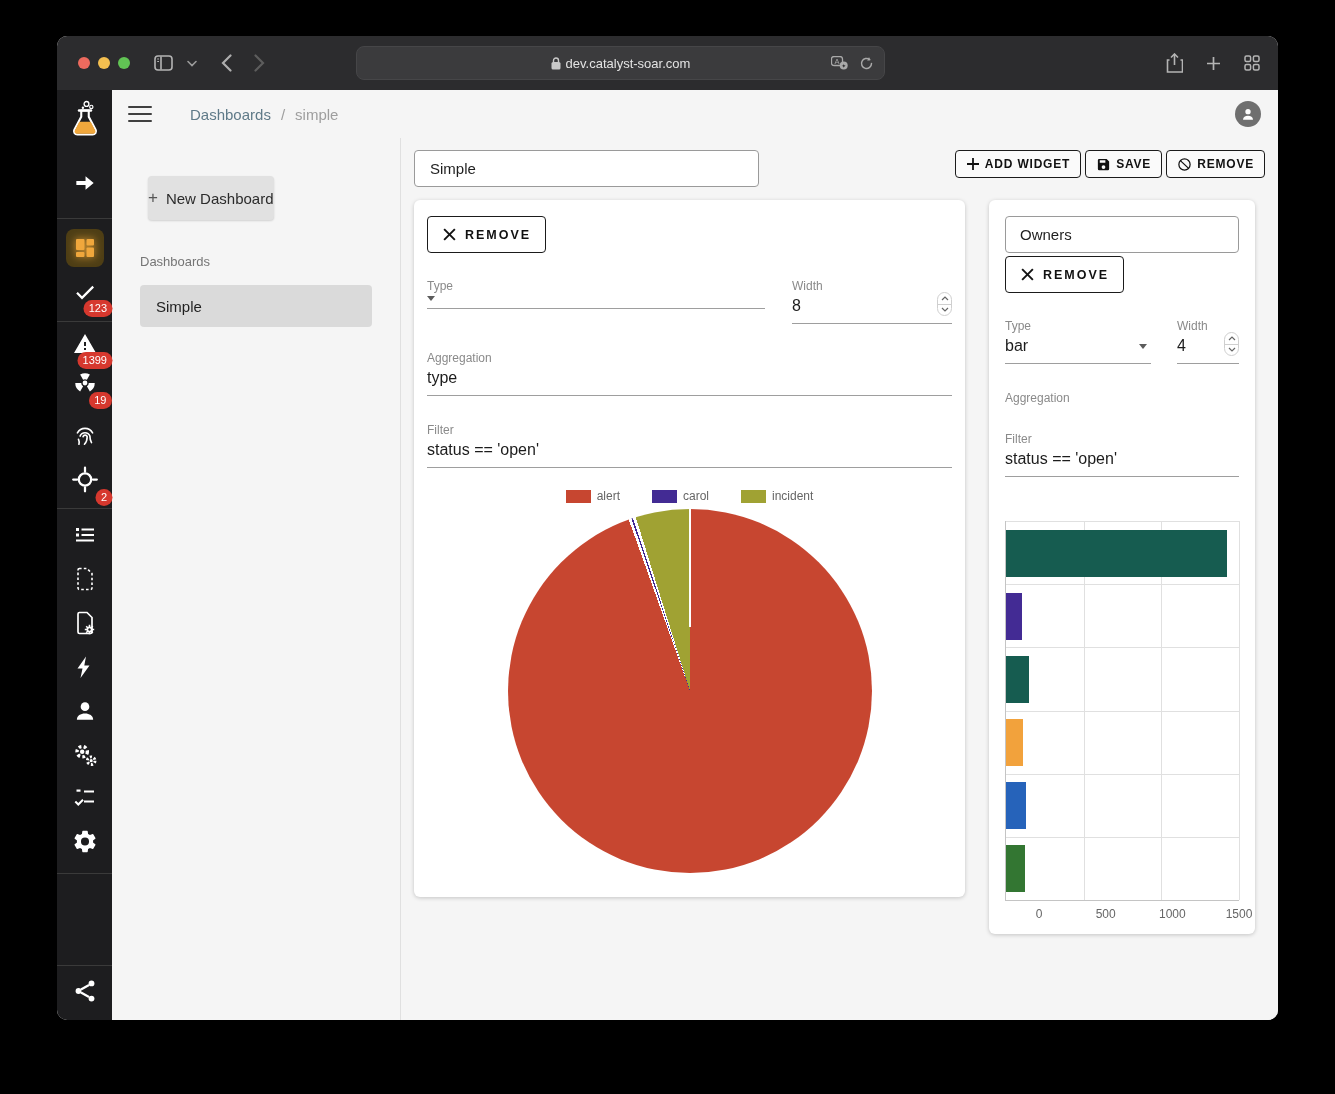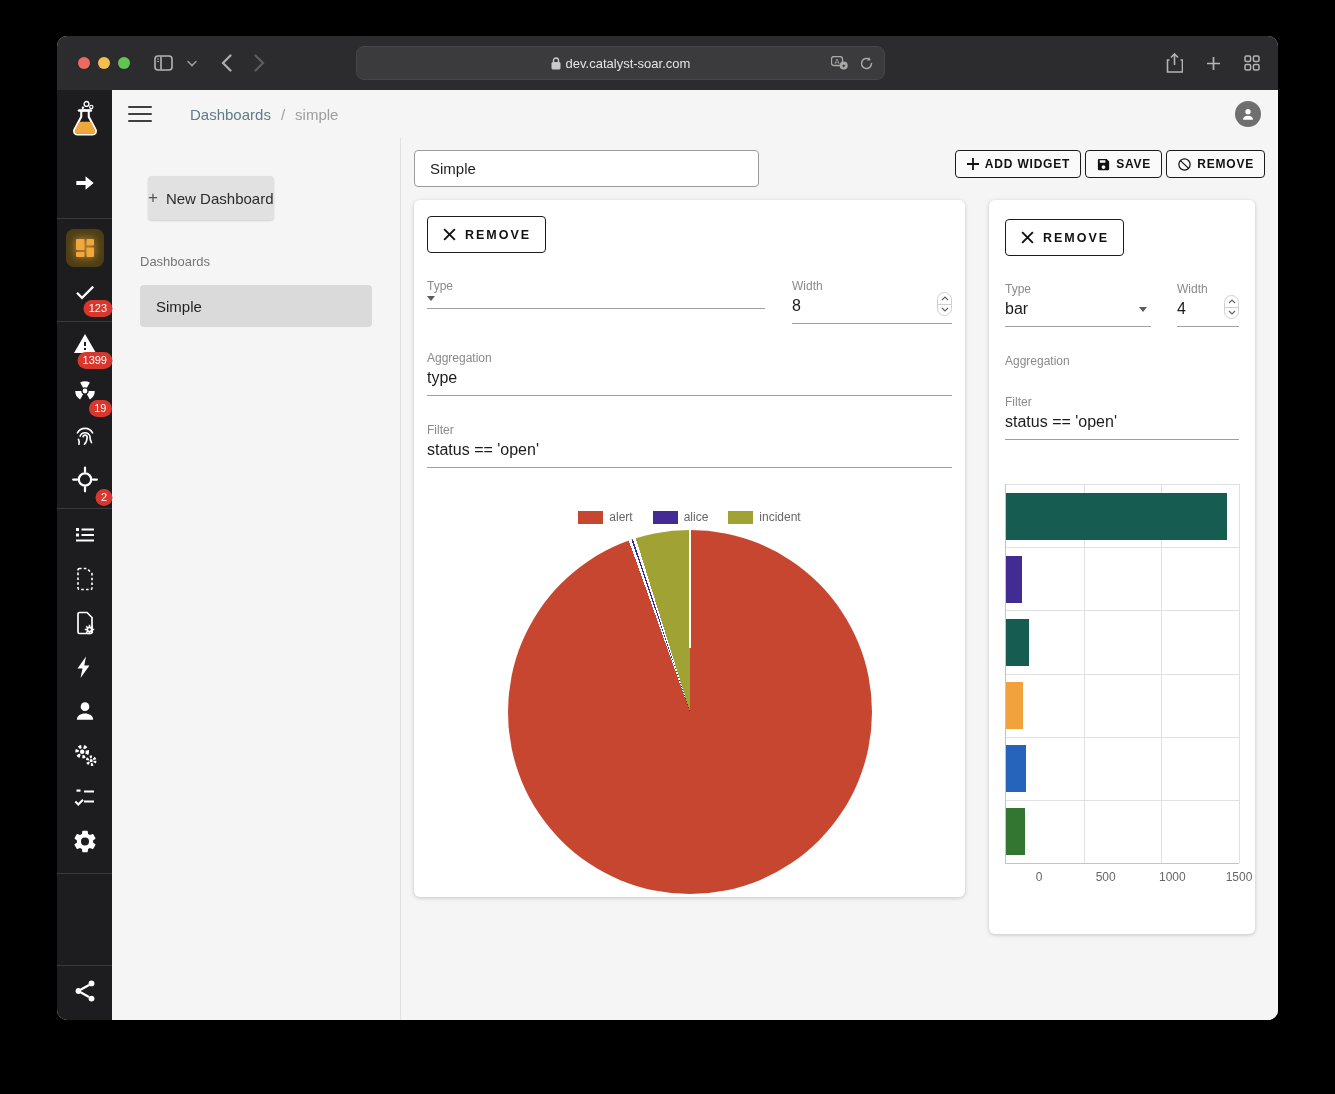--- a/index.html
+++ b/index.html
@@ -64,21 +64,21 @@
   .f-value .grow { flex:1; }
   .sel-arrow { width:0; height:0; border-left:4.5px solid transparent; border-right:4.5px solid transparent; border-top:5px solid #5c5c5c; margin-right:4px; }
   .spin { width:15px; height:24px; border:1px solid #cfcfcf; border-radius:8px; display:flex; flex-direction:column; overflow:hidden; margin-top:-4px; }
   .spin div { flex:1; display:flex; align-items:center; justify-content:center; }
   .spin div:first-child { border-bottom:1px solid #cfcfcf; }
 
   .fields-row { display:flex; justify-content:space-between; margin-top:26px; }
   .block { margin-top:27px; }
 
   
-  .legend { display:flex; justify-content:center; gap:20px; margin-top:42px; height:14px; align-items:center;text-align:center; }
+  .legend { display:flex; justify-content:center; gap:32px; margin-top:21px; height:14px; align-items:center;text-align:center; }
   .lg-item { display:flex; align-items:center; gap:6px; cursor:pointer; }
   .lg-sw { width:25px; height:13px; display:inline-block; }
   .lg-tx { font-size:12px; color:#666; }
   .pie-wrap { display:flex; justify-content:center; margin-top:6px; }
   .pie { width:364px; height:364px; border-radius:50%; }
 
   
   .bchart { margin-top:44px; display:flex; height:380px; }
   .ylabels { width:34px; flex:none; display:flex; flex-direction:column; }
   .ycell { flex:1; display:flex; align-items:center; justify-content:flex-end; padding-right:7px; font-size:12px; color:#666; }
@@ -221,21 +221,21 @@
           </svg>
         <span class="badge">123</span>
       </span>
       <div class="sb-sep" style="top:231px"></div>
       <span class="sb-item" style="top:242px">
         <svg width="27" height="24" viewBox="0 0 24 24">
             <path d="M1 21h22L12 2zm12-3h-2v-2h2zm0-4h-2v-4h2z" fill="#fff"></path>
           </svg>
         <span class="badge">1399</span>
       </span>
-      <span class="sb-item" style="top:288px">
+      <span class="sb-item" style="top:280px">
         <svg width="26" height="26" viewBox="0 0 24 24">
             <g fill="#fff">
               <path d="M7.5 4.2A9 9 0 0 1 16.5 4.2L13.75 8.97A3.5 3.5 0 0 0 10.25 8.97 Z"></path>
               <path d="M21 12a9 9 0 0 1-4.5 7.8l-2.75-4.77A3.5 3.5 0 0 0 15.5 12 Z"></path>
               <path d="M7.5 19.8A9 9 0 0 1 3 12l5.5 0a3.5 3.5 0 0 0 1.75 3.03 Z"></path>
               <circle cx="12" cy="12" r="2.2"></circle>
             </g>
           </svg>
         <span class="badge">19</span>
       </span>
@@ -452,33 +452,34 @@
                     <span class="grow">status == 'open'</span>
                   </div>
               </div>
               <div class="legend">
                   <span class="lg-item">
                     <span class="lg-sw" style="background: rgb(199, 70, 48);"></span>
                     <span class="lg-tx">alert</span>
                   </span>
                   <span class="lg-item">
                     <span class="lg-sw" style="background: rgb(67, 43, 148);"></span>
-                    <span class="lg-tx">alice</span>
+                    <span class="lg-tx">carol</span>
                   </span>
                   <span class="lg-item">
                     <span class="lg-sw" style="background: rgb(160, 162, 51);"></span>
                     <span class="lg-tx">incident</span>
                   </span>
                 </div>
               <div class="pie-wrap">
                   <div class="pie" style="background: conic-gradient(rgb(255, 255, 255) 0deg, rgb(255, 255, 255) 0.45deg, rgb(199, 70, 48) 0.45deg, rgb(199, 70, 48) 340.331deg, rgb(255, 255, 255) 340.331deg, rgb(255, 255, 255) 340.781deg, rgb(255, 255, 255) 340.781deg, rgb(255, 255, 255) 341.231deg, rgb(67, 43, 148) 341.231deg, rgb(67, 43, 148) 341.755deg, rgb(255, 255, 255) 341.755deg, rgb(255, 255, 255) 342.205deg, rgb(255, 255, 255) 342.205deg, rgb(255, 255, 255) 342.655deg, rgb(160, 162, 51) 342.655deg, rgb(160, 162, 51) 359.55deg, rgb(255, 255, 255) 359.55deg, rgb(255, 255, 255) 360deg);"></div>
                 </div>
             </div>
 
             <div class="card owners">
+              <input class="w-input" value="Owners" style="">
               <button class="rm-btn" style="margin-top:3px">
                 <svg width="15" height="15" viewBox="0 0 14 14">
                     <line x1="2" y1="2" x2="12" y2="12" stroke="#111" stroke-width="1.8"></line>
                     <line x1="12" y1="2" x2="2" y2="12" stroke="#111" stroke-width="1.8"></line>
                   </svg>
                 <span>REMOVE</span>
               </button>
               <div class="fields-row">
                 <div class="field" style="width:146px">
                   <div class="f-label">Type</div>

